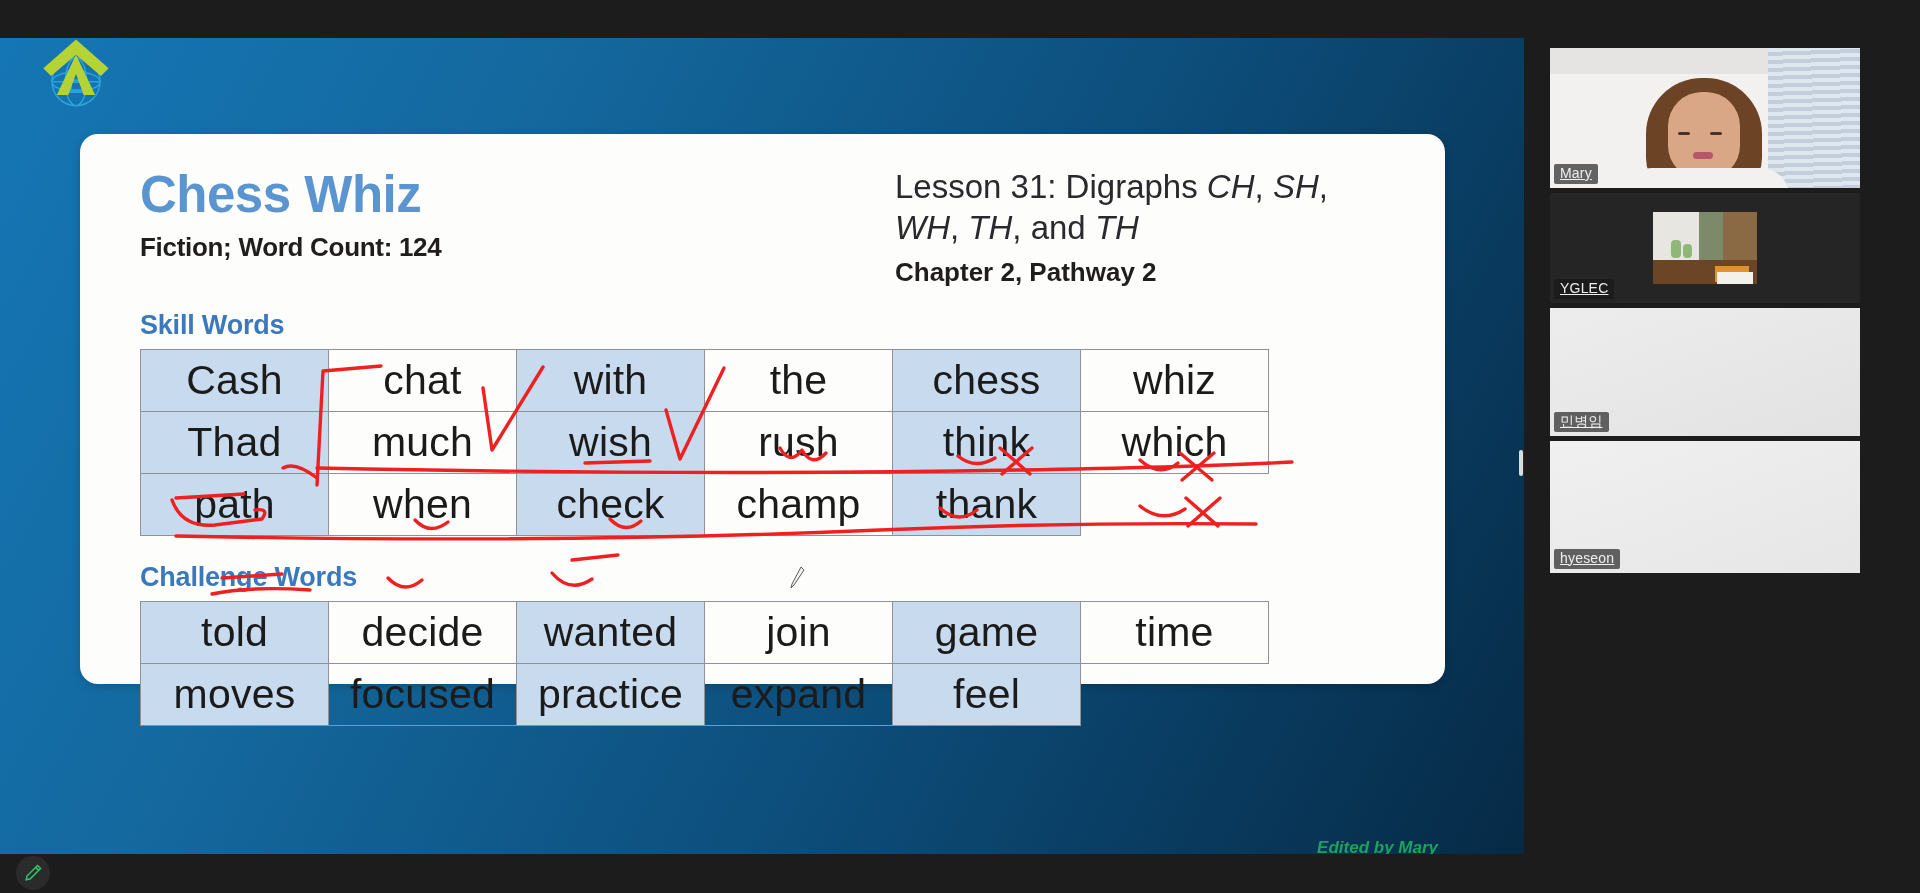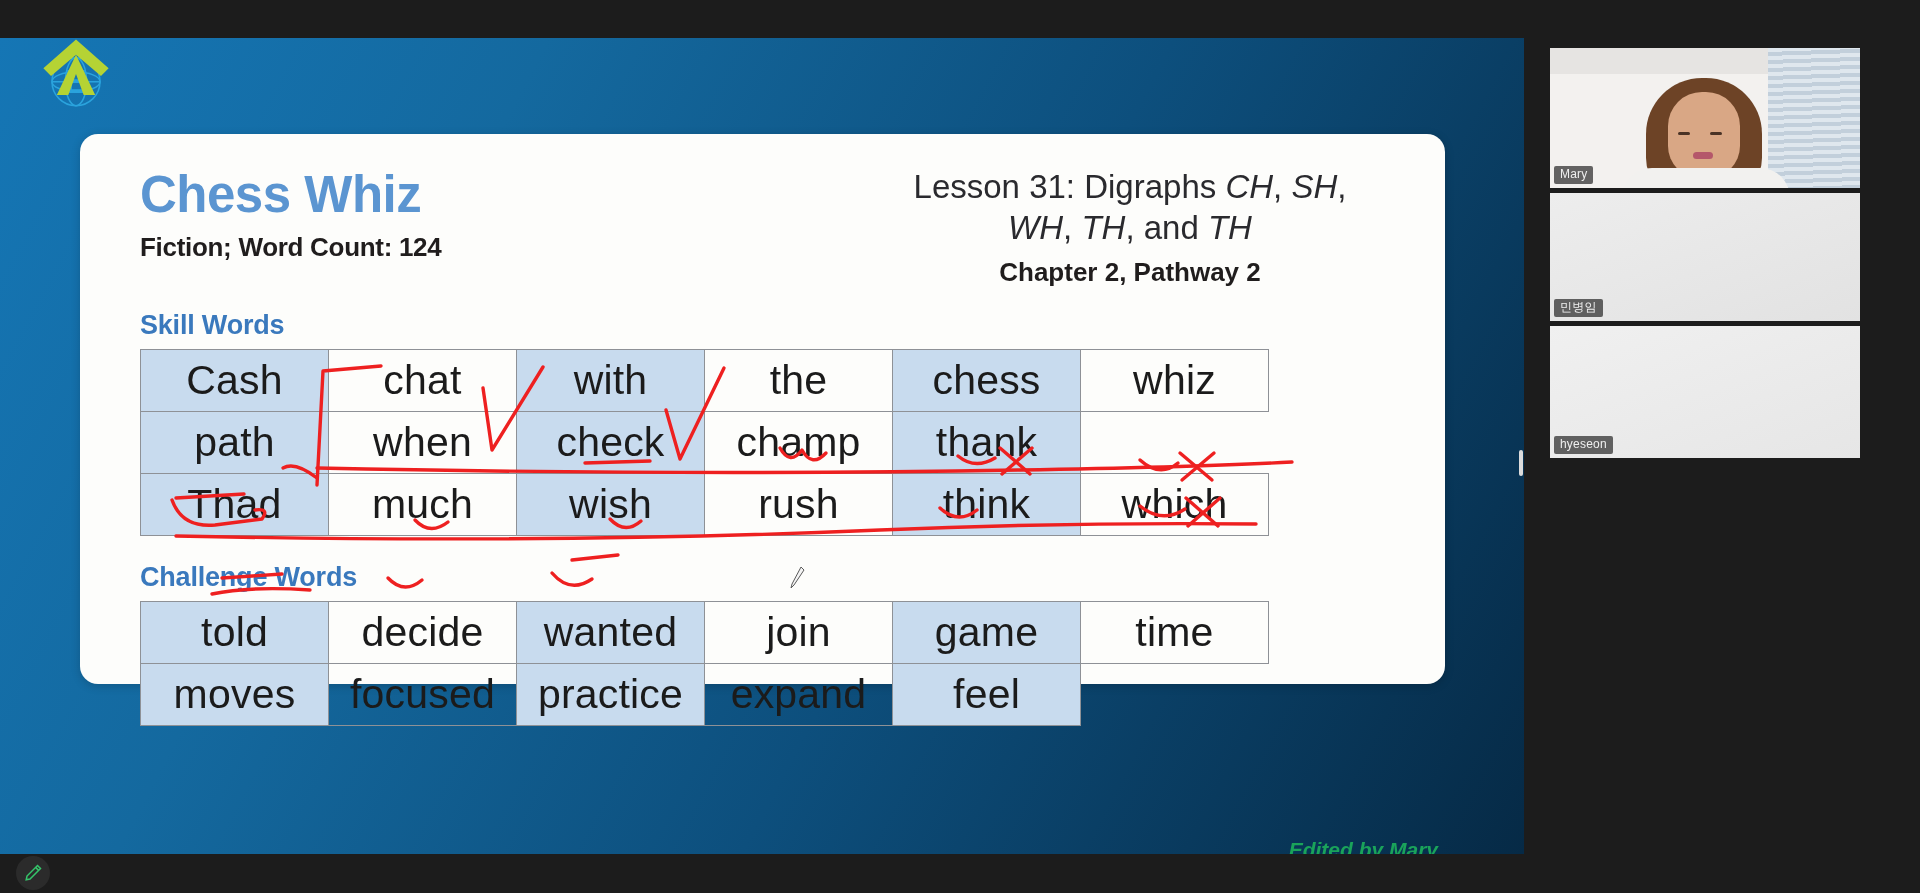--- a/index.html
+++ b/index.html
@@ -37,21 +37,21 @@
   .hdr { display: flex; align-items: flex-start; justify-content: space-between; }
   .hdr-left { padding-top: 8px; }
   .title {
     font-size: 51px; font-weight: 700; color: #5b95d1;
     letter-spacing: -.5px; line-height: 1.05;
   }
   .subtitle {
     font-size: 26px; font-weight: 700; color: #201d1d;
     margin-top: 10px; letter-spacing: -.3px;
   }
-  .hdr-right { text-align: center; padding-top: 6px; padding-right: 20px; }
+  .hdr-right { text-align: left; padding-top: 6px; padding-right: 20px; }
   .lesson { font-size: 33px; color: #2a2a2e; line-height: 1.25; max-width: 470px; }
   .lesson i { font-style: italic; }
   .chapter { font-size: 26px; font-weight: 700; color: #201d1d; margin-top: 8px; }
 
   
   .sec-head {
     font-size: 27px; font-weight: 700; color: #3a79bd;
     margin-top: 22px; margin-bottom: 8px; letter-spacing: -.2px;
   }
   #challenge-head { margin-top: 26px; }
@@ -64,42 +64,42 @@
     text-align: center; vertical-align: middle;
     font-size: 41px; color: #1b1b1b; font-weight: 400;
     letter-spacing: .2px;
   }
   .wtable td.sh { background: #c8dbee; }
   .wtable td.blank { border: none; background: transparent; }
 
   
   #credit {
     position: absolute; right: 86px; top: 800px;
-    font-size: 21px; font-weight: 700; font-style: italic;
+    font-size: 17px; font-weight: 700; font-style: italic;
     color: #1aa35a;
   }
 
   
   #ink { position: absolute; left: 0; top: 0; width: 1524px; height: 816px; pointer-events: none; }
 
   
   #cursor { position: absolute; left: 790px; top: 528px; width: 16px; height: 24px; }
 
   
   #strip {
     position: absolute; right: 0; top: 0; width: 396px; height: 893px;
     background: #1c1c1c; padding: 48px 26px 0 26px;
   }
   .tile { position: relative; width: 310px; margin-bottom: 5px; overflow: hidden; background: #1f1f1f; }
   .tile.active { outline: 3px solid #cfe33b; outline-offset: -3px; }
   .name {
     position: absolute; left: 4px; bottom: 4px;
     background: rgba(25,25,25,.66); color: #efefef;
-    font-size: 12px; padding: 2px 6px 3px 6px; border-radius: 2px;
-    line-height: 1.1; letter-spacing: .2px;
+    font-size: 14px; padding: 2px 6px 3px 6px; border-radius: 2px;
+    line-height: 1.1; letter-spacing: .2px; text-decoration: underline;
   }
   .tile-mary { height: 140px; background: #f0eeec; }
   .tile-yglec { height: 110px; background: #252525; display:flex; align-items:center; justify-content:center; }
   .thumb-yglec { width: 104px; height: 72px; background: #8a6a45; position: relative; overflow:hidden; }
   .tile-blank { height: 128px; background: #e9e9e9; }
   .tile-blank.b2 { height: 132px; padding-left: 14px; }
   .tile-blank.b3 { height: 132px; }
 
   
   .cam { position: absolute; inset: 0; }
@@ -172,34 +172,34 @@
             <tbody>
               <tr>
                 <td class="sh">Cash</td>
                 <td>chat</td>
                 <td class="sh">with</td>
                 <td>the</td>
                 <td class="sh">chess</td>
                 <td>whiz</td>
               </tr>
               <tr>
+                <td class="sh">Thad</td>
+                <td>much</td>
+                <td class="sh">wish</td>
+                <td>rush</td>
+                <td class="sh">think</td>
+                <td>which</td>
+              </tr>
+              <tr>
                 <td class="sh">path</td>
                 <td>when</td>
                 <td class="sh">check</td>
                 <td>champ</td>
                 <td class="sh">thank</td>
                 <td class="blank"></td>
-              </tr>
-              <tr>
-                <td class="sh">Thad</td>
-                <td>much</td>
-                <td class="sh">wish</td>
-                <td>rush</td>
-                <td class="sh">think</td>
-                <td>which</td>
               </tr>
             </tbody>
           </table>
 
         <div class="sec-head" id="challenge-head">Challenge Words</div>
         <table class="wtable" id="challenge-table">
             <tbody>
               <tr>
                 <td class="sh">told</td>
                 <td>decide</td>
@@ -280,20 +280,32 @@
         <div class="cam-hair"></div>
         <div class="cam-face"></div>
         <div class="cam-eye" style="left:128px; top:84px;"></div>
         <div class="cam-eye" style="left:160px; top:84px;"></div>
         <div class="cam-mouth"></div>
         <div class="cam-shirt"></div>
       </div>
       <div class="name">Mary</div>
     </div>
 
+    <div class="tile tile-yglec">
+      <div class="thumb-yglec">
+        <div style="position:absolute;left:0;top:0;width:46px;height:100%;background:#e8e6e1;"></div>
+        <div style="position:absolute;left:46px;top:0;width:24px;height:100%;background:#7d8a6a;"></div>
+        <div style="position:absolute;left:0;top:48px;width:104px;height:24px;background:#6b4526;"></div>
+        <div style="position:absolute;left:18px;top:28px;width:10px;height:18px;background:#8fb878;border-radius:4px;"></div>
+        <div style="position:absolute;left:30px;top:32px;width:9px;height:14px;background:#8fb878;border-radius:4px;"></div>
+        <div style="position:absolute;left:62px;top:54px;width:34px;height:16px;background:#e2922c;"></div>
+        <div style="position:absolute;left:64px;top:60px;width:36px;height:12px;background:#f3f1ec;"></div>
+      </div>
+      <div class="name">YGLEC</div>
+    </div>
 
     <div class="tile tile-blank">
       <div style="position:absolute;inset:0;background:linear-gradient(160deg,#ededed,#e2e2e2);"></div>
       <div class="name">민병임</div>
     </div>
 
     <div class="tile tile-blank b2">
       <div style="position:absolute;inset:0;background:linear-gradient(160deg,#f0f0f0,#e6e6e6);"></div>
       <div class="name">hyeseon</div>
     </div>

